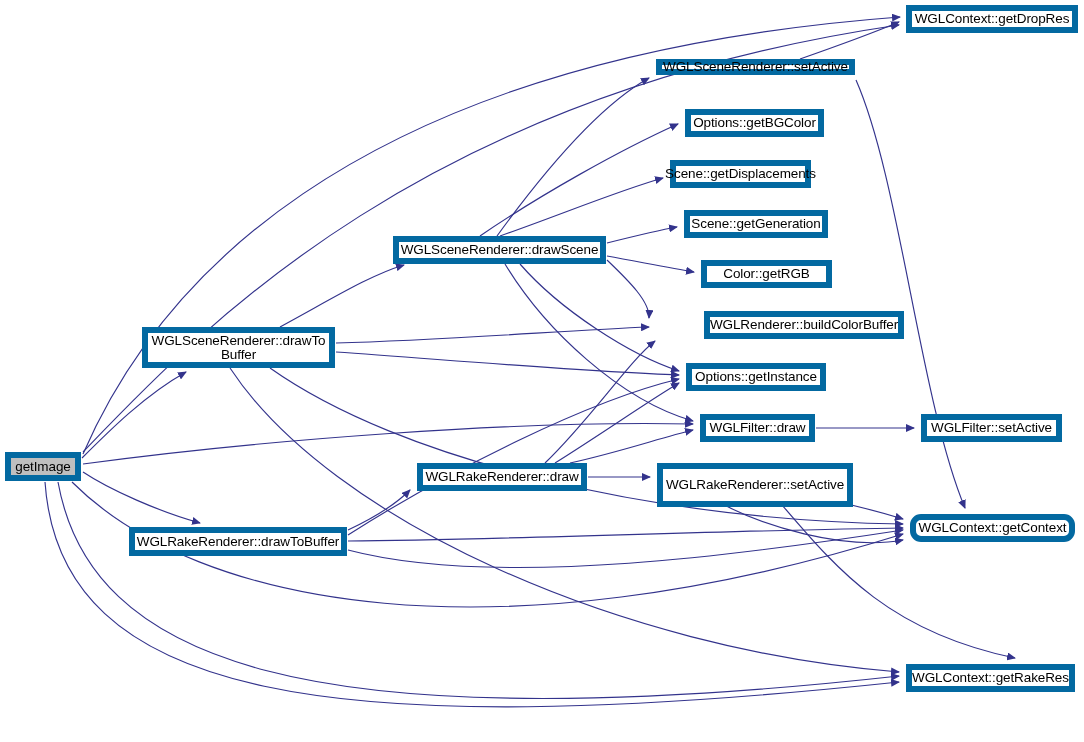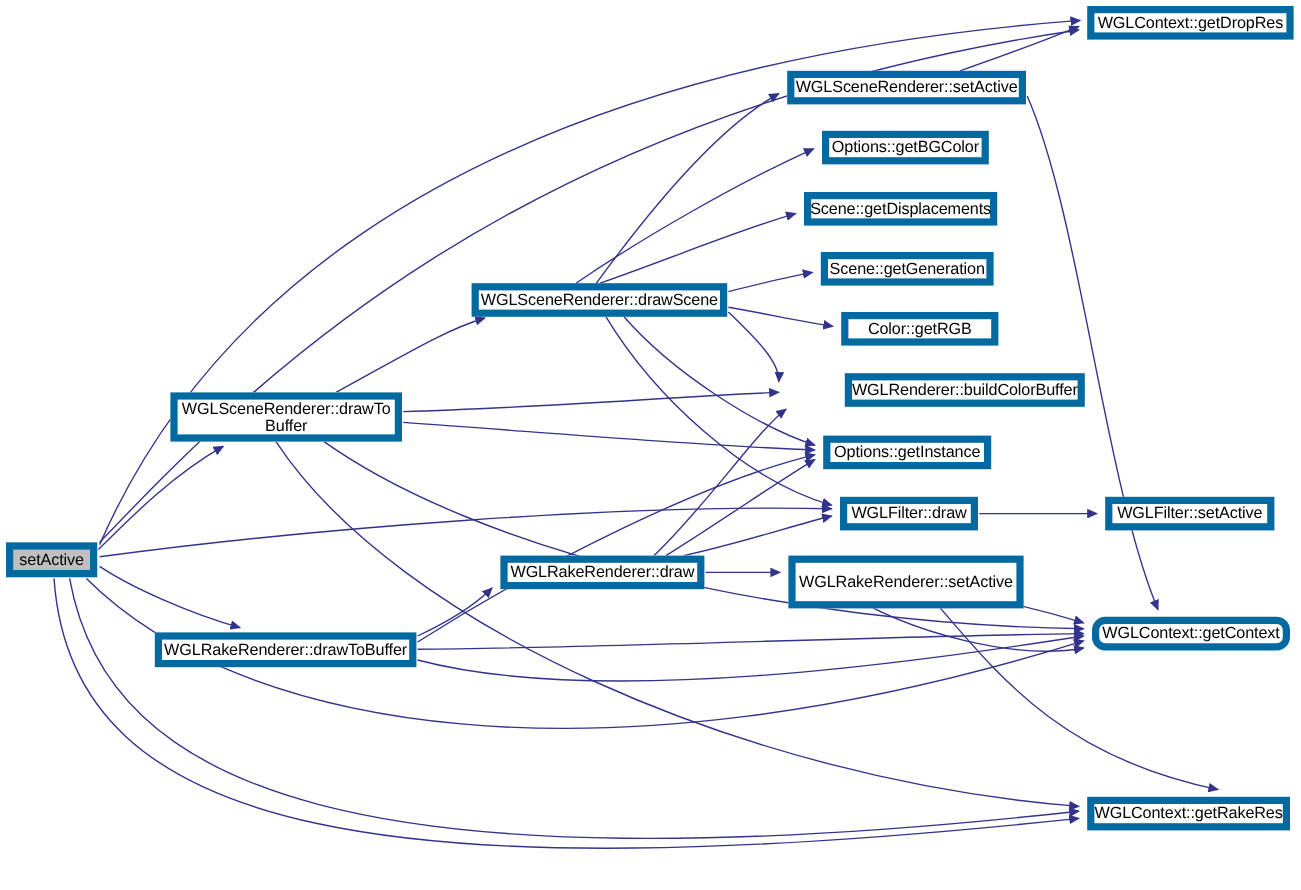--- a/index.html
+++ b/index.html
@@ -84,29 +84,29 @@
         <path d="M 348 530 C 380 515, 400 500, 410 490" marker-end="url(#arrow)"></path>
         <path d="M 348 535 C 450 470, 590 400, 679 379" marker-end="url(#arrow)"></path>
         <path d="M 348 541 C 500 540, 740 530, 903 528" marker-end="url(#arrow)"></path>
         <path d="M 348 550 C 500 590, 760 552, 903 530" marker-end="url(#arrow)"></path>
         <path d="M 780 491 C 840 500, 880 512, 903 519" marker-end="url(#arrow)"></path>
         <path d="M 700 491 C 760 530, 850 550, 903 540" marker-end="url(#arrow)"></path>
         <path d="M 816 428 C 860 428, 890 428, 914 428" marker-end="url(#arrow)"></path>
       </g>
   </svg>
   <div id="node-layer">
-      <div class="node highlight" style="left: 5px; top: 452px; width: 76px; height: 29px;">setActive</div>
+      <div class="node highlight" style="left: 5px; top: 452px; width: 76px; height: 29px;">getImage</div>
       <div class="node" style="left: 142px; top: 327px; width: 193px; height: 41px;">WGLSceneRenderer::drawTo
 Buffer</div>
       <div class="node" style="left: 129px; top: 527px; width: 218px; height: 29px;">WGLRakeRenderer::drawToBuffer</div>
       <div class="node" style="left: 393px; top: 236px; width: 213px; height: 28px;">WGLSceneRenderer::drawScene</div>
       <div class="node" style="left: 417px; top: 463px; width: 170px; height: 28px;">WGLRakeRenderer::draw</div>
-      <div class="node" style="left: 656px; top: 59px; width: 199px; height: 28px;">WGLSceneRenderer::setActive</div>
+      <div class="node" style="left: 656px; top: 59px; width: 199px; height: 16px;">WGLSceneRenderer::setActive</div>
       <div class="node" style="left: 685px; top: 109px; width: 139px; height: 28px;">Options::getBGColor</div>
-      <div class="node" style="left: 670px; top: 160px; width: 161px; height: 28px; text-align: center;">Scene::getDisplacements</div>
+      <div class="node" style="left: 670px; top: 160px; width: 141px; height: 28px; text-align: center;">Scene::getDisplacements</div>
       <div class="node" style="left: 684px; top: 210px; width: 144px; height: 28px;">Scene::getGeneration</div>
       <div class="node" style="left: 701px; top: 260px; width: 131px; height: 28px;">Color::getRGB</div>
       <div class="node" style="left: 656px; top: 311px; width: 200px; height: 28px; margin-left: 48px;">WGLRenderer::buildColorBuffer</div>
       <div class="node" style="left: 686px; top: 363px; width: 140px; height: 28px;">Options::getInstance</div>
       <div class="node" style="left: 700px; top: 414px; width: 115px; height: 28px;">WGLFilter::draw</div>
       <div class="node" style="left: 657px; top: 463px; width: 196px; height: 44px;">WGLRakeRenderer::setActive</div>
       <div class="node" style="left: 906px; top: 5px; width: 172px; height: 28px;">WGLContext::getDropRes</div>
       <div class="node" style="left: 921px; top: 414px; width: 141px; height: 28px;">WGLFilter::setActive</div>
       <div class="node" style="left: 910px; top: 514px; width: 165px; height: 28px; border-radius: 11px;">WGLContext::getContext</div>
       <div class="node" style="left: 906px; top: 664px; width: 169px; height: 28px;">WGLContext::getRakeRes</div>

